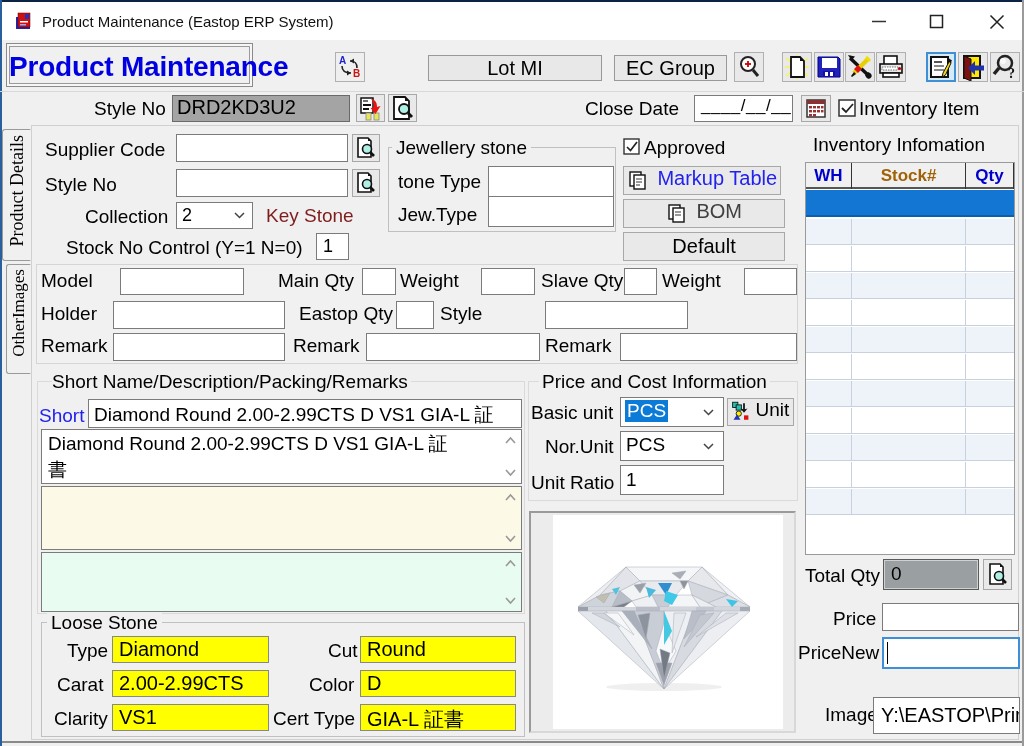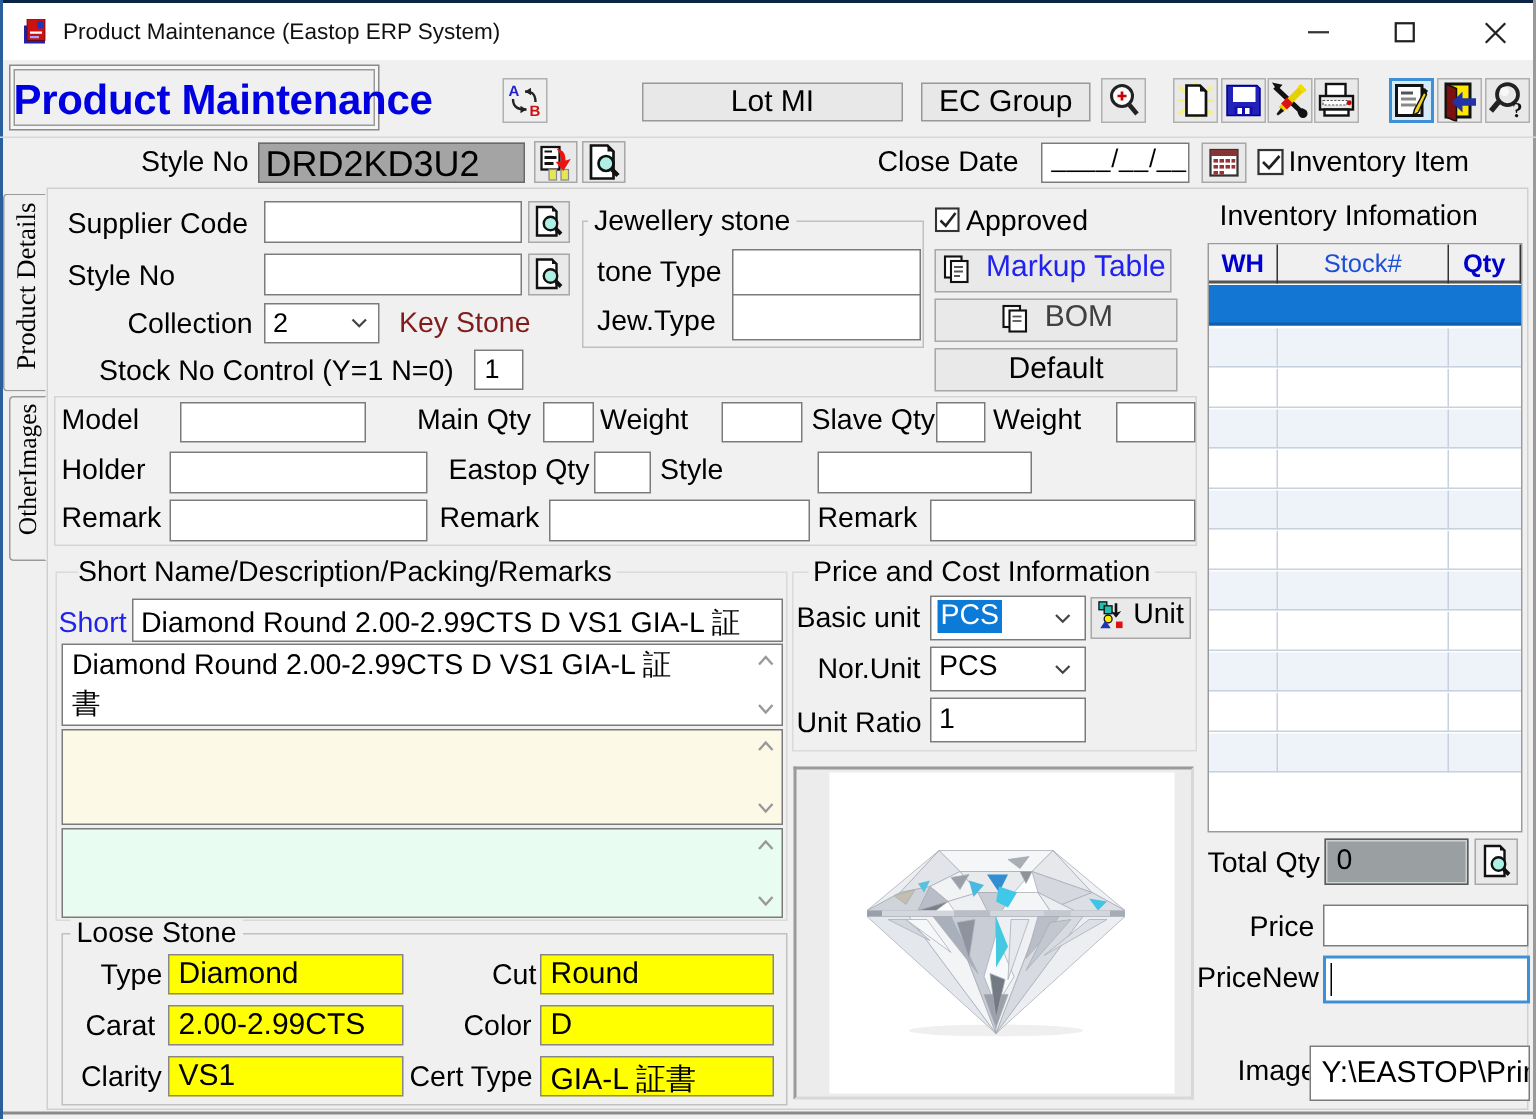--- a/index.html
+++ b/index.html
@@ -151,21 +151,21 @@
       <circle cx="14" cy="10" r="7" fill="#e8e8e8" stroke="#222" stroke-width="2.5"></circle>
       <circle cx="12" cy="8" r="3" fill="#f8f8f8"></circle>
       <line x1="8" y1="15" x2="3" y2="21" stroke="#222" stroke-width="3.5"></line>
       <text x="17" y="25" font-size="14" font-weight="bold" fill="#111" font-family="Liberation Serif">?</text>
     </svg>
   </div>
 </div>
 
 <div class="abs" id="row2">
   <span class="lbl" style="left:94px;top:6px;">Style No</span>
-  <div class="abs" style="left:172px;top:3px;width:178px;height:27px;background:#a4a4a4;border:1px solid #6a6a6a;font-size:24px;color:#000;padding:0 4px;">DRD2KD3U2</div>
+  <div class="abs" style="left:172px;top:3px;width:178px;height:27px;background:#a4a4a4;border:1px solid #6a6a6a;font-size:20px;color:#000;padding:0 4px;">DRD2KD3U2</div>
   <div class="btn3d" style="left:356px;top:2px;width:29px;height:28px;">
     <svg width="27" height="26" viewBox="0 0 27 26">
       <rect x="4" y="3" width="12" height="15" fill="#ffffff" stroke="#111" stroke-width="1.5"></rect>
       <line x1="6" y1="6" x2="11" y2="6" stroke="#111" stroke-width="1.2"></line>
       <rect x="6" y="9" width="8" height="2" fill="#111"></rect>
       <rect x="6" y="13" width="6" height="2" fill="#111"></rect>
       <rect x="9" y="18" width="5" height="7" fill="#e6e65a" stroke="#888" stroke-width="0.8"></rect>
       <rect x="17" y="18" width="5" height="7" fill="#e6e65a" stroke="#888" stroke-width="0.8"></rect>
       <path d="M14 4 c5 1 6 4 6 8 l3.5 -1 -5 8 -5 -6 3.5 -0.5 c0 -4 -1 -6 -3 -8.5 z" fill="#ee1111"></path>
     </svg>
@@ -275,21 +275,21 @@
         <line x1="9" y1="12" x2="15" y2="12" stroke="#555" stroke-width="1.2"></line>
       </svg>
     <span style="font-size:20px;color:#404040;vertical-align:2px;">BOM</span>
   </div>
   <div class="btn3d" style="left:623px;top:107px;width:162px;height:29px;text-align:center;font-size:20px;line-height:27px;">Default</div>
 
   <span class="lbl" style="left:813px;top:9px;">Inventory Infomation</span>
   <div class="abs" id="invtable" style="left:805px;top:37px;width:210px;height:393px;background:#ffffff;border:1px solid #9a9a9a;">
       <div style="position:absolute;left:0;top:0;width:100%;height:26px;background:#f0f0f0;border-bottom:2px solid #555;"></div>
       <div style="position:absolute;left:0px;top:0;width:46px;height:26px;line-height:25px;text-align:center;font-weight:bold;color:#0000cc;font-size:17px;border-right:1px solid #333;">WH</div>
-      <div style="position:absolute;left:46px;top:0;width:114px;height:26px;line-height:25px;text-align:center;font-weight:normal;color:#1d4ed8;font-size:17px;border-right:1px solid #333;">Stock#</div>
+      <div style="position:absolute;left:46px;top:0;width:114px;height:26px;line-height:25px;text-align:center;font-weight:bold;color:#a16207;font-size:17px;border-right:1px solid #333;">Stock#</div>
       <div style="position:absolute;left:160px;top:0;width:48px;height:26px;line-height:25px;text-align:center;font-weight:bold;color:#0000cc;font-size:17px;border-right:1px solid #333;">Qty</div>
       <div style="position:absolute;left:0;top:27px;width:100%;height:27px;background:#1376d2;border-bottom:2px solid #0d5fae;"></div>
       <div style="position:absolute;left:0;top:56px;width:100%;height:26px;background:#eef3fa;border-bottom:1px solid #c8d2de;">
         <div style="position:absolute;left:45px;top:0;width:1px;height:26px;background:#c8d2de;"></div>
         <div style="position:absolute;left:159px;top:0;width:1px;height:26px;background:#c8d2de;"></div>
       </div>
       <div style="position:absolute;left:0;top:83px;width:100%;height:26px;background:#ffffff;border-bottom:1px solid #c8d2de;">
         <div style="position:absolute;left:45px;top:0;width:1px;height:26px;background:#c8d2de;"></div>
         <div style="position:absolute;left:159px;top:0;width:1px;height:26px;background:#c8d2de;"></div>
       </div>

